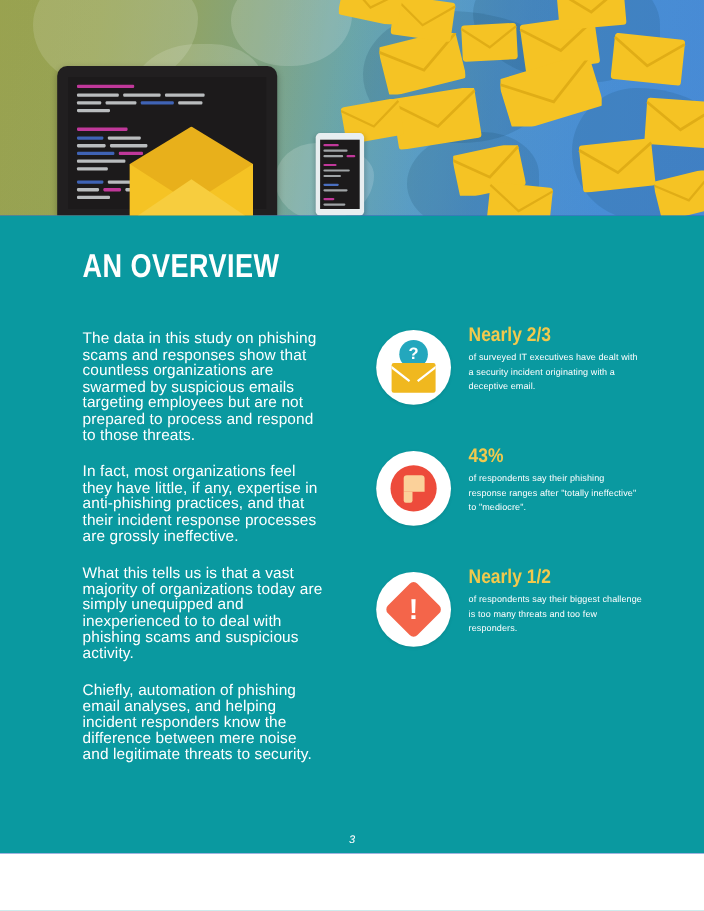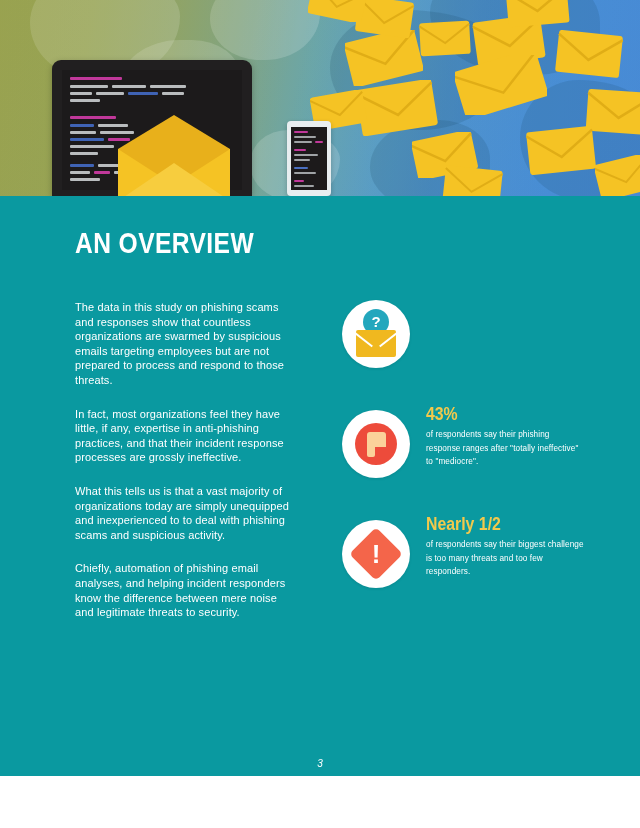--- a/index.html
+++ b/index.html
@@ -127,21 +127,21 @@
   }
 
   #left-col {
     position: absolute;
     left: 75px; top: 104px;
     width: 222px;
   }
   #left-col p {
     margin: 0 0 19px 0;
     color: #ffffff;
-    font-size: 11px;
+    font-size: 14px;
     line-height: 14.6px;
     letter-spacing: 0.12px;
   }
 
   #right-col {
     position: absolute;
     left: 342px; top: 98px;
     width: 250px;
   }
   .stat {
@@ -486,20 +486,24 @@
       <p>Chiefly, automation of phishing email analyses, and helping incident responders know the difference between mere noise and legitimate threats to security.</p>
     </div>
 
     <div id="right-col">
 
       <div class="stat">
         <div class="stat-icon">
           <div class="ic-badge">?</div>
           <div class="ic-env"></div>
         </div>
+        <div class="stat-text">
+          <div class="stat-head">Nearly 2/3</div>
+          <div class="stat-body">of surveyed IT executives have dealt with a security incident originating with a deceptive email.</div>
+        </div>
       </div>
 
       <div class="stat">
         <div class="stat-icon">
           <div class="ic-circle-red">
             <div class="ic-thumb"></div>
           </div>
         </div>
         <div class="stat-text">
           <div class="stat-head">43%</div>

